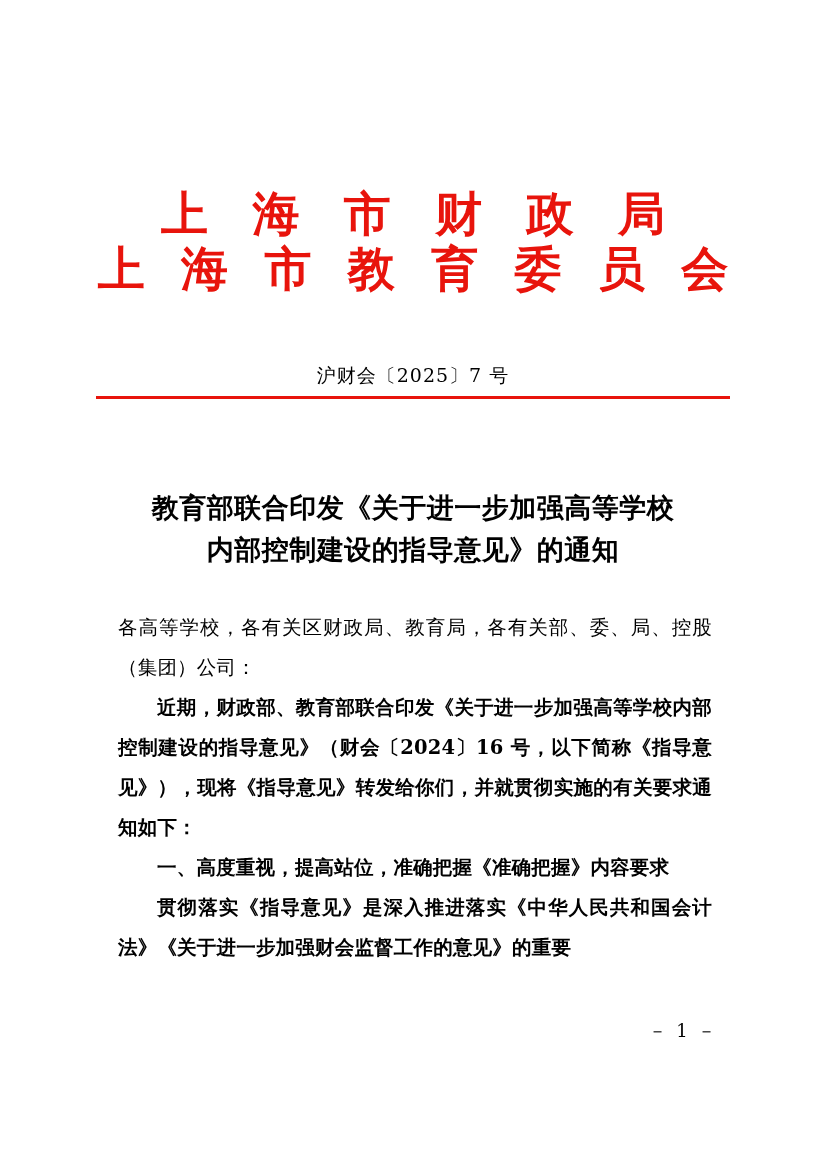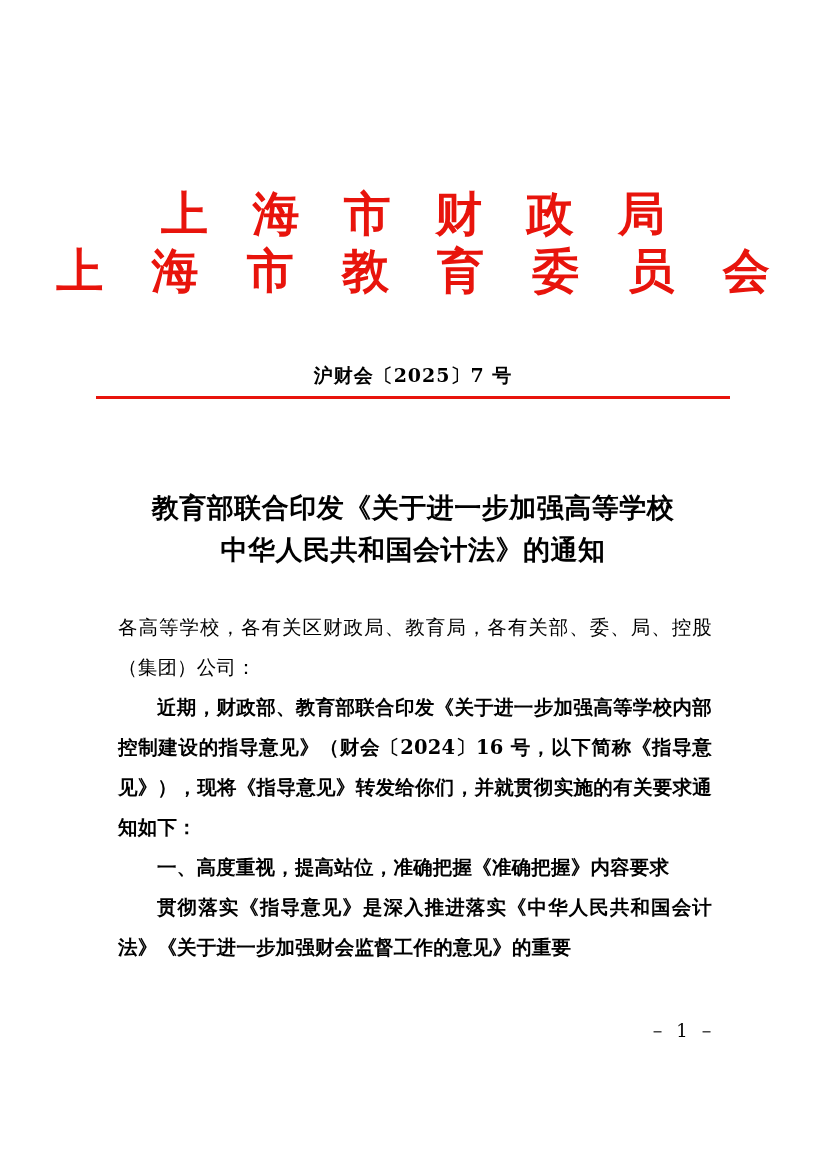--- a/index.html
+++ b/index.html
@@ -41,34 +41,31 @@
   }
   .letterhead .line1 {
     font-size: 47px;
     letter-spacing: 14px;
     padding-left: 14px;
   }
   .letterhead .line2 {
     font-size: 47px;
     letter-spacing: 10px;
     padding-left: 10px;
-    margin-top: 6px;
-    font-family: Liberation Mono, monospace;
   }
 
   
   .docnum {
     position: absolute;
     top: 363px;
     left: 0;
     width: 826px;
     text-align: center;
     font-size: 19px;
     letter-spacing: 1px;
-    font-weight: bold;
   }
 
   .red-rule {
     position: absolute;
     top: 396px;
     left: 96px;
     width: 634px;
     height: 2.5px;
     background: #e8140c;
   }
@@ -130,21 +127,21 @@
     <div class="line line1">上 海 市 财 政 局</div>
     <div class="line line2">上 海 市 教 育 委 员 会</div>
   </div>
 
   <div class="docnum">沪财会〔2025〕7 号</div>
 
   <div class="red-rule"></div>
 
   <div class="doc-title">
     <div>教育部联合印发《关于进一步加强高等学校</div>
-    <div>中华人民共和国会计法》的通知</div>
+    <div>内部控制建设的指导意见》的通知</div>
   </div>
 
   <div class="body-text">
     <p>各高等学校，各有关区财政局、教育局，各有关部、委、局、控股（集团）公司：</p>
     <p class="indent">近期，财政部、教育部联合印发《关于进一步加强高等学校内部控制建设的指导意见》（财会〔2024〕16 号，以下简称《指导意见》），现将《指导意见》转发给你们，并就贯彻实施的有关要求通知如下：</p>
     <p class="indent bold">一、高度重视，提高站位，准确把握《准确把握》内容要求</p>
     <p class="indent">贯彻落实《指导意见》是深入推进落实《中华人民共和国会计法》《关于进一步加强财会监督工作的意见》的重要</p>
   </div>
 
   <div class="page-number">－ 1 －</div>

